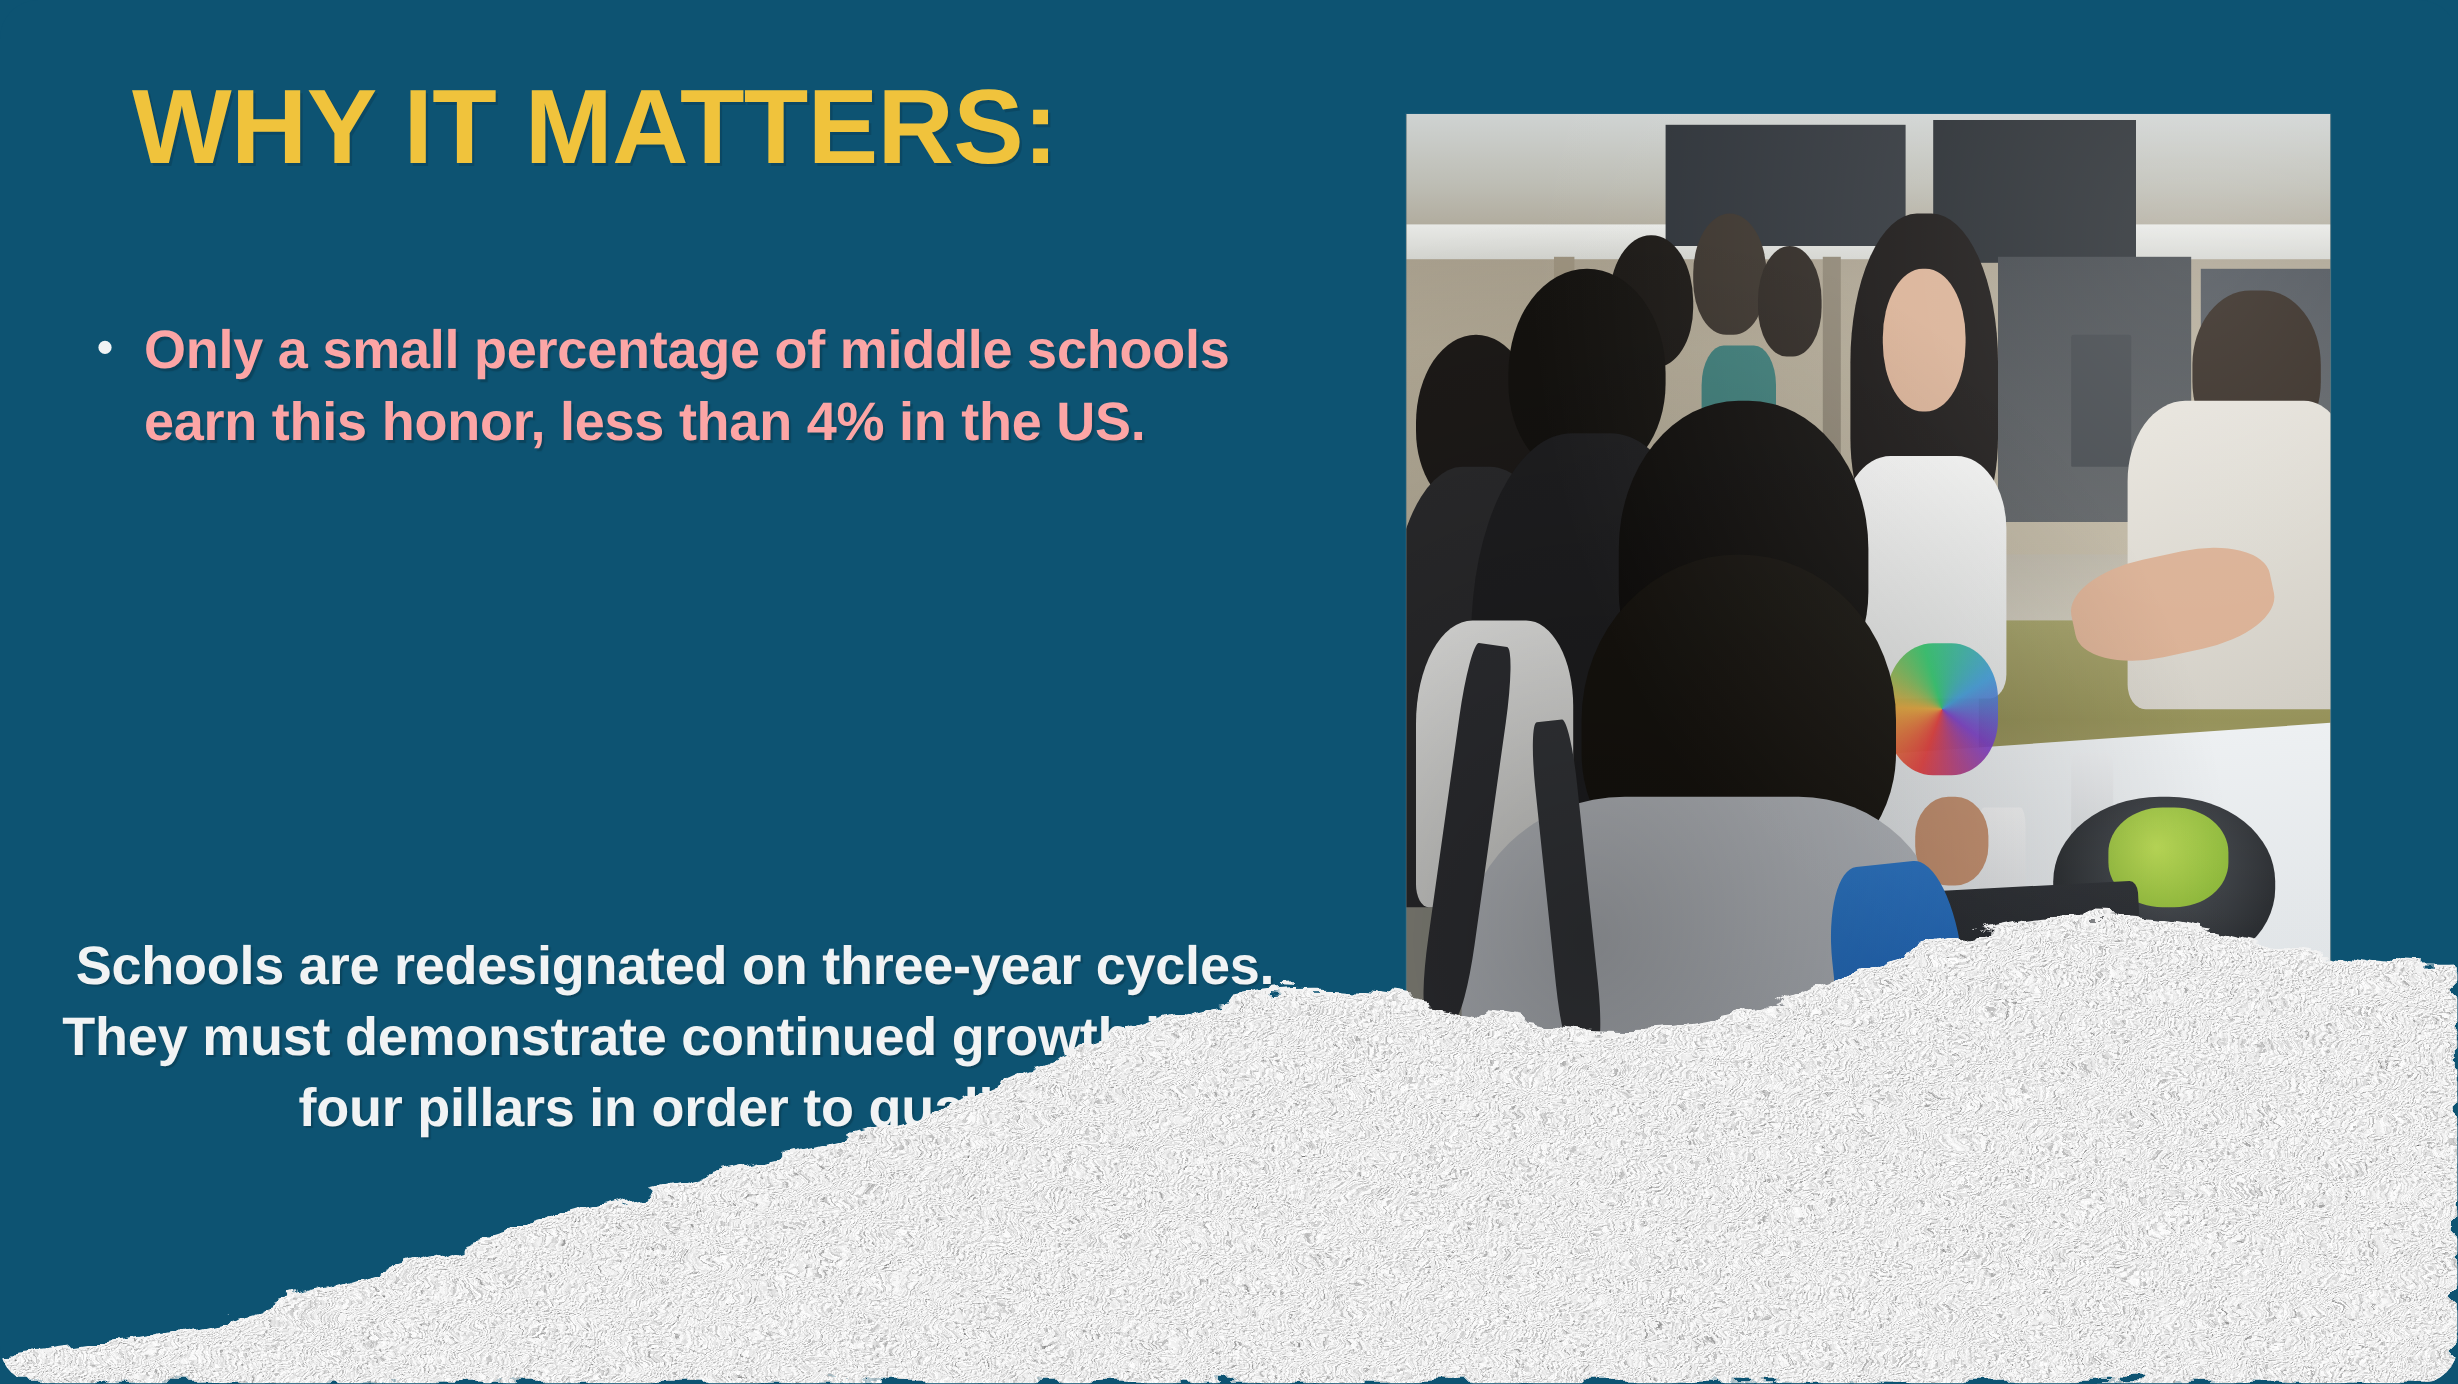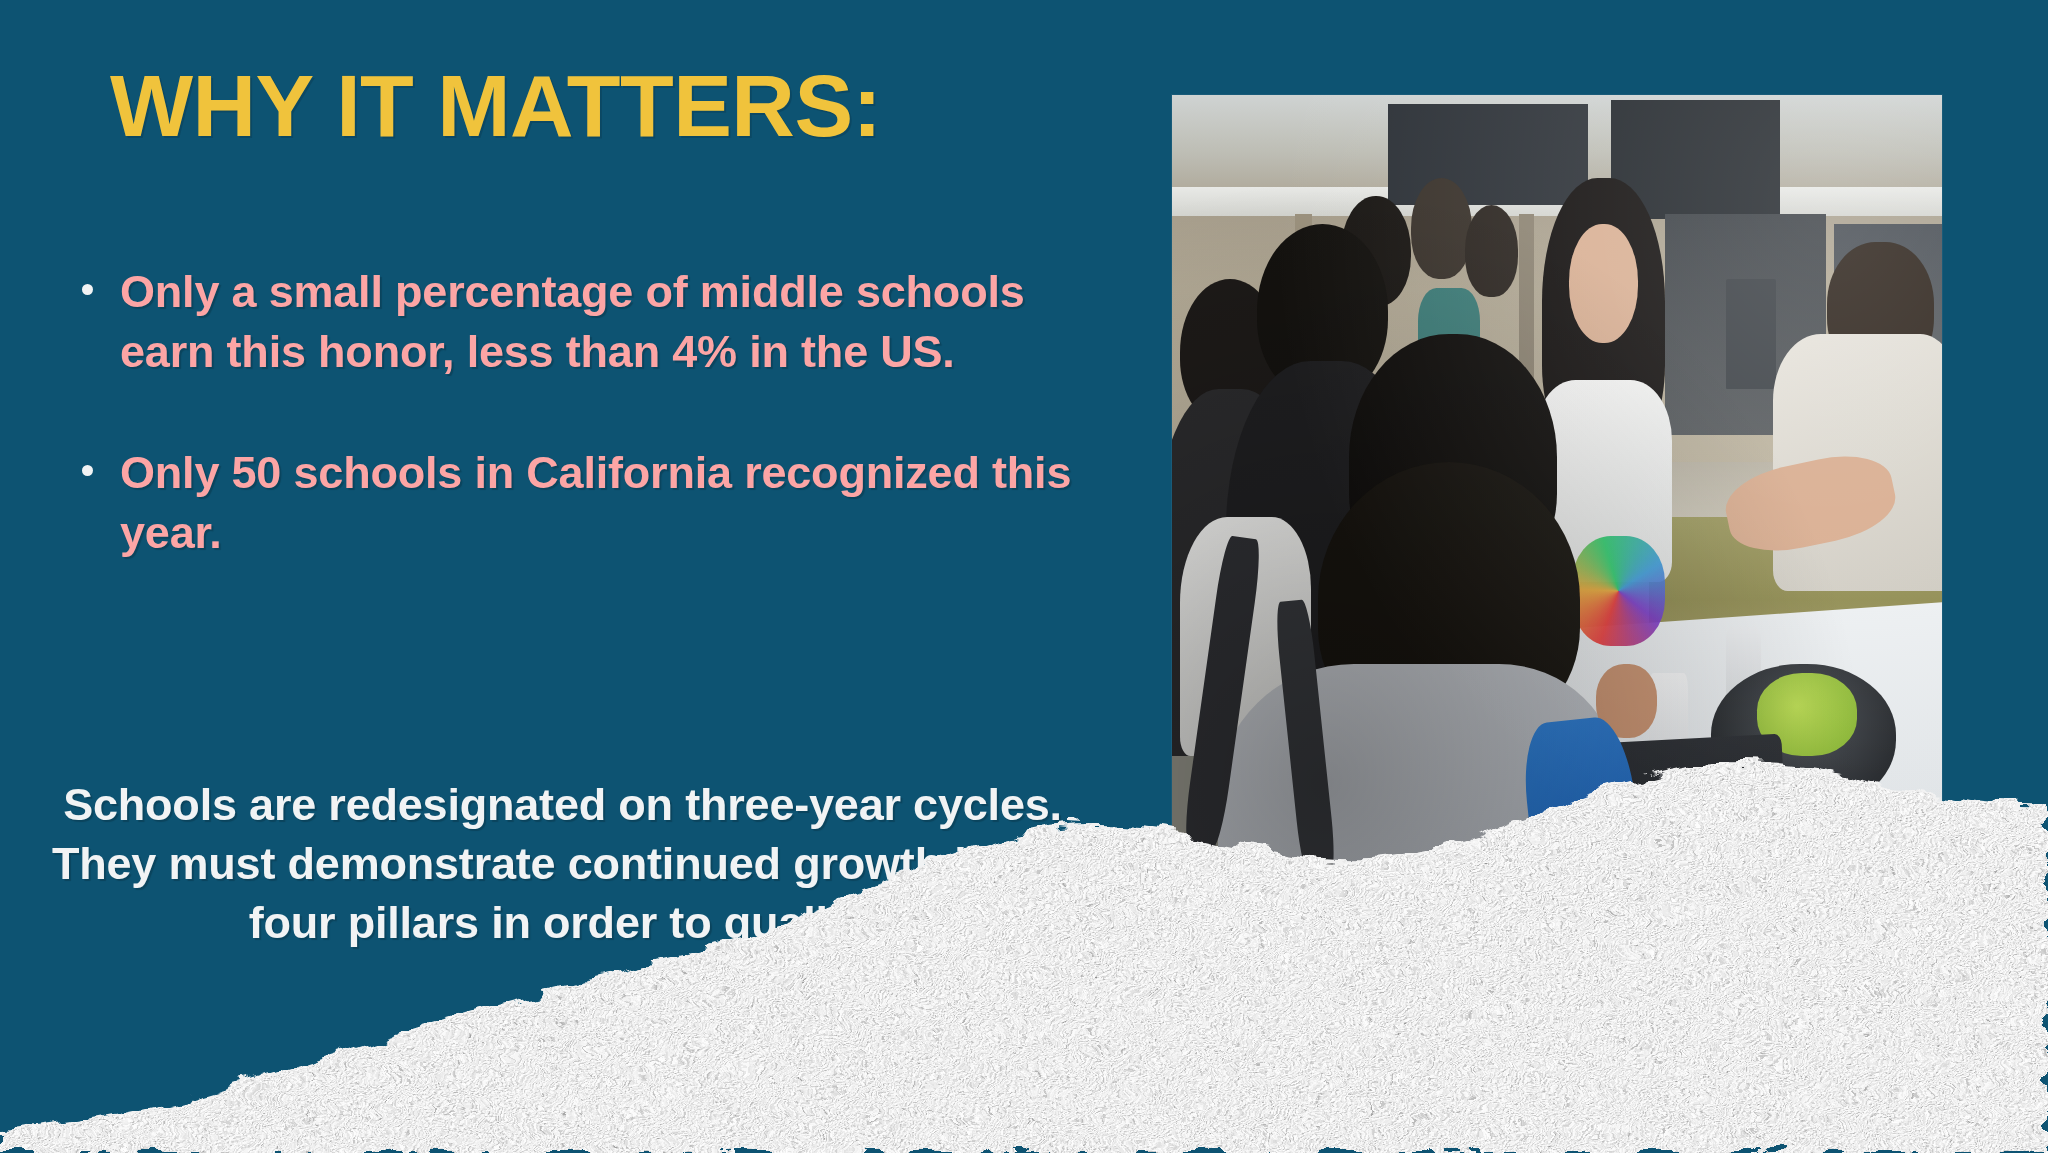--- a/index.html
+++ b/index.html
@@ -14,20 +14,21 @@
     overflow: hidden;
     font-family: "Liberation Sans", sans-serif;
   }
 
   #slide {
     position: relative;
     width: 2048px;
     height: 1153px;
     background: #0d5372;
     overflow: hidden;
+    border-radius: 32px;
   }
 
   
   .text-col {
     position: absolute;
     left: 0;
     top: 0;
     width: 1140px;
     height: 1153px;
     z-index: 5;
@@ -294,24 +295,20 @@
 <div id="slide">
 
   <div class="text-col">
 
     <div class="slide-title">WHY IT MATTERS:</div>
 
     <ul class="bullets">
       <li class="bullet-item">
         <span class="bullet-dot"></span>
         <span>Only a small percentage of middle schools earn this honor, less than 4% in the US.</span>
-      </li>
-      <li class="bullet-item">
-        <span class="bullet-dot"></span>
-        <span>Only 50 schools in California recognized this year.</span>
       </li>
     </ul>
 
     <div class="closing-para">Schools are redesignated on three-year cycles. They must demonstrate continued growth in the four pillars in order to qualify.</div>
   </div>
 
   <div class="photo-frame">
     <div class="photo-inner">
       <div class="ph-sky"></div>
       <div class="ph-roofline"></div>

